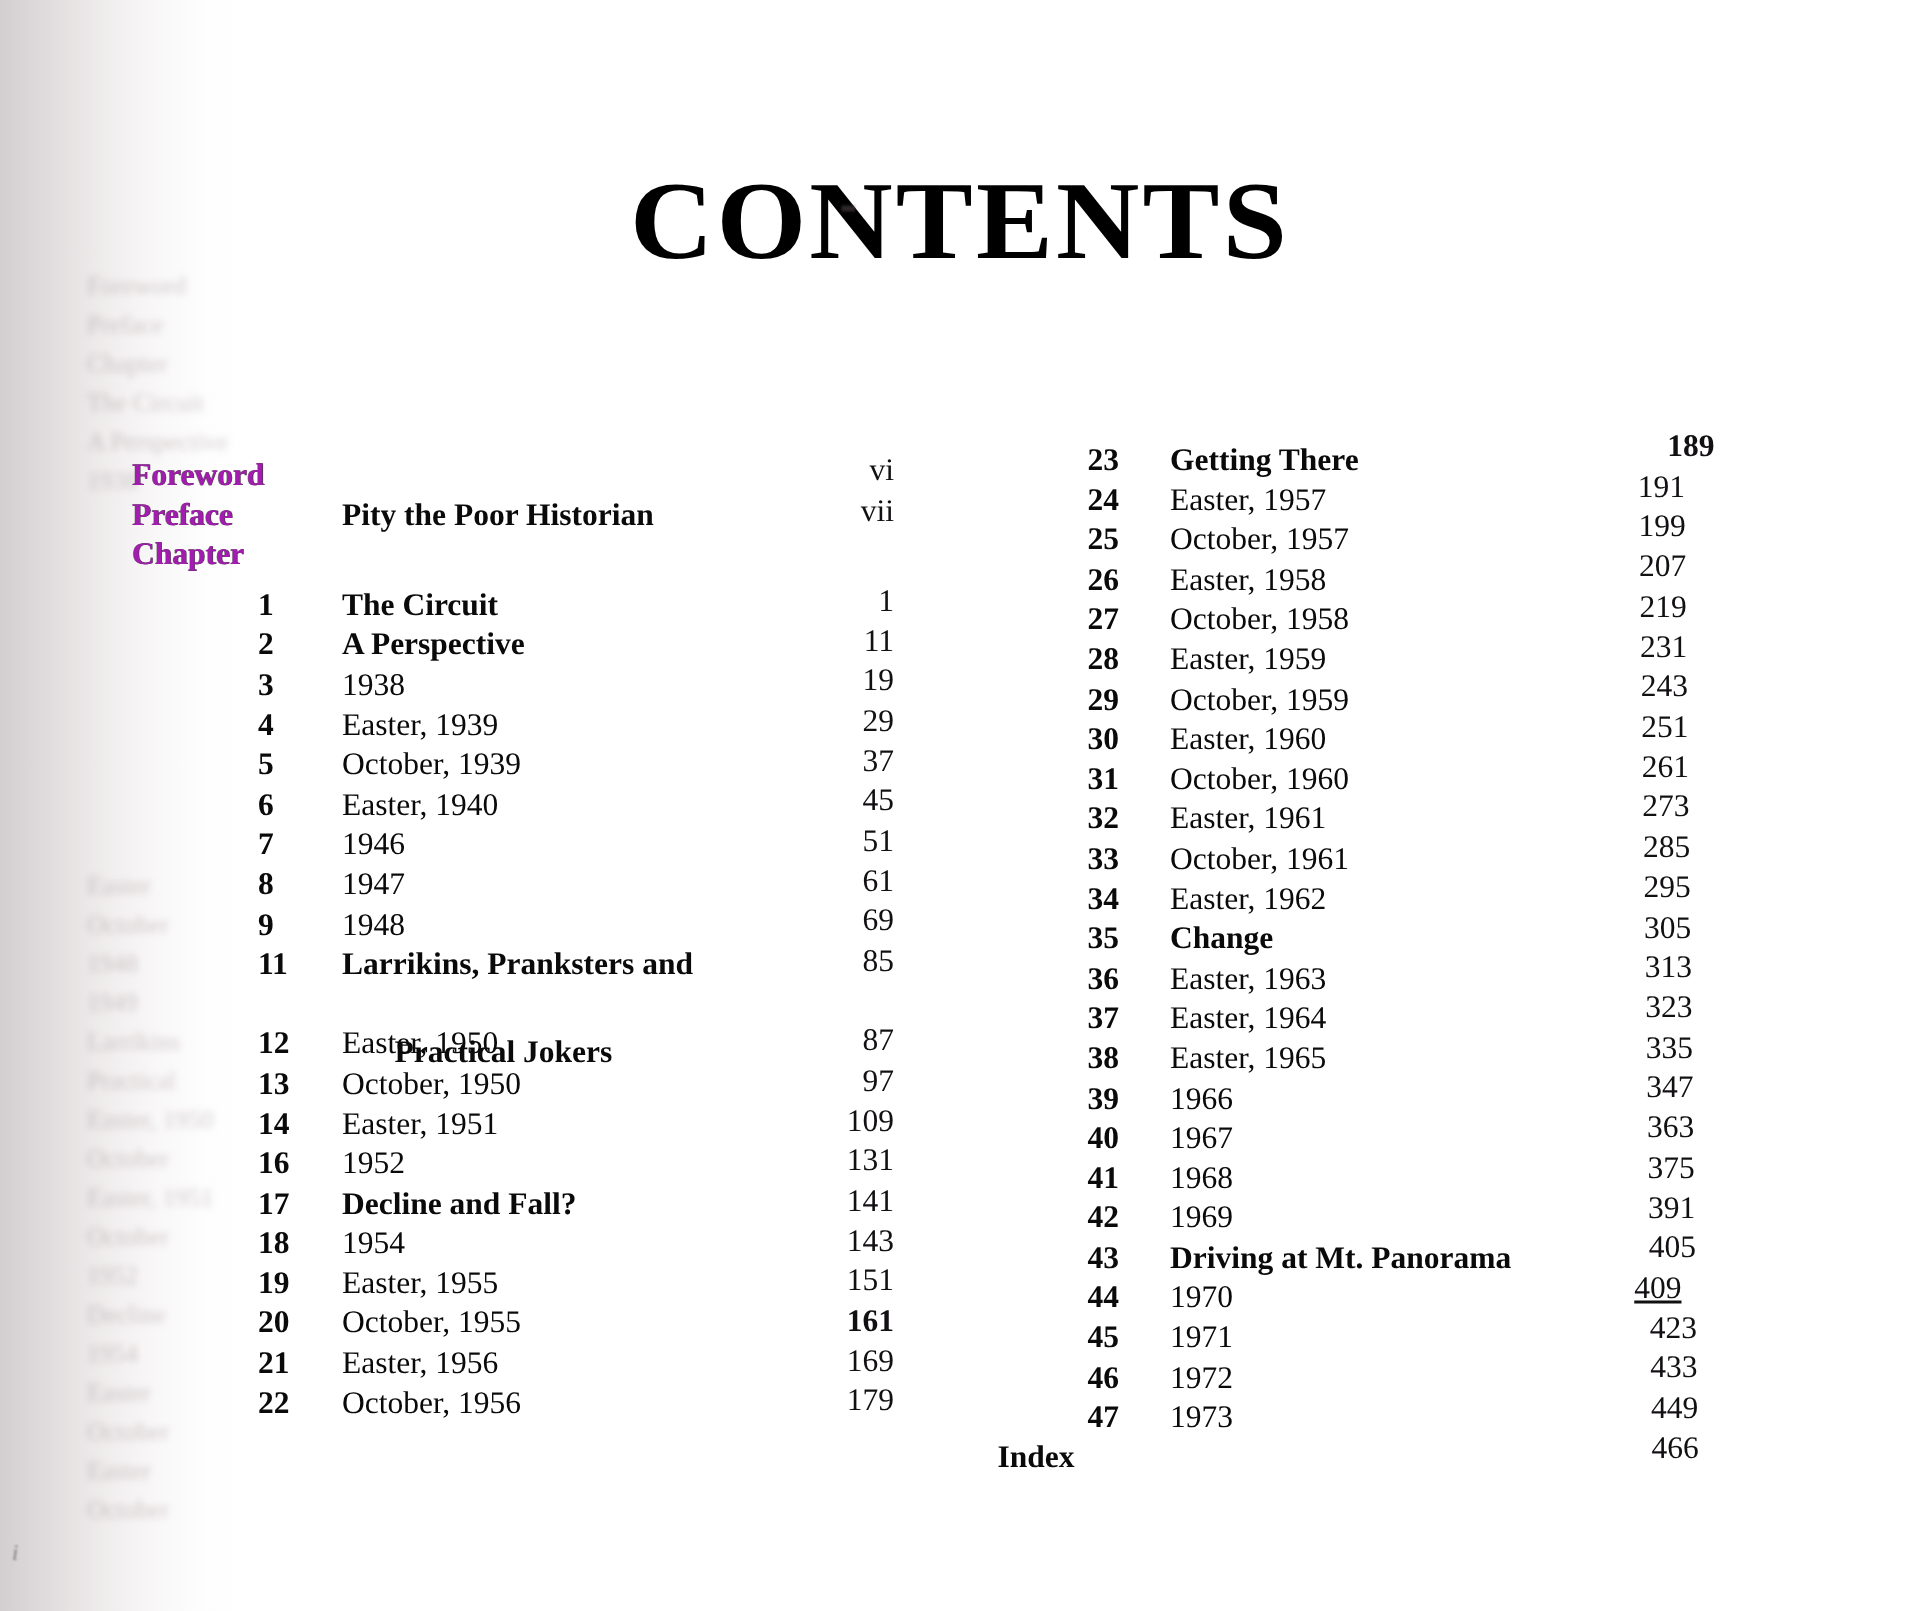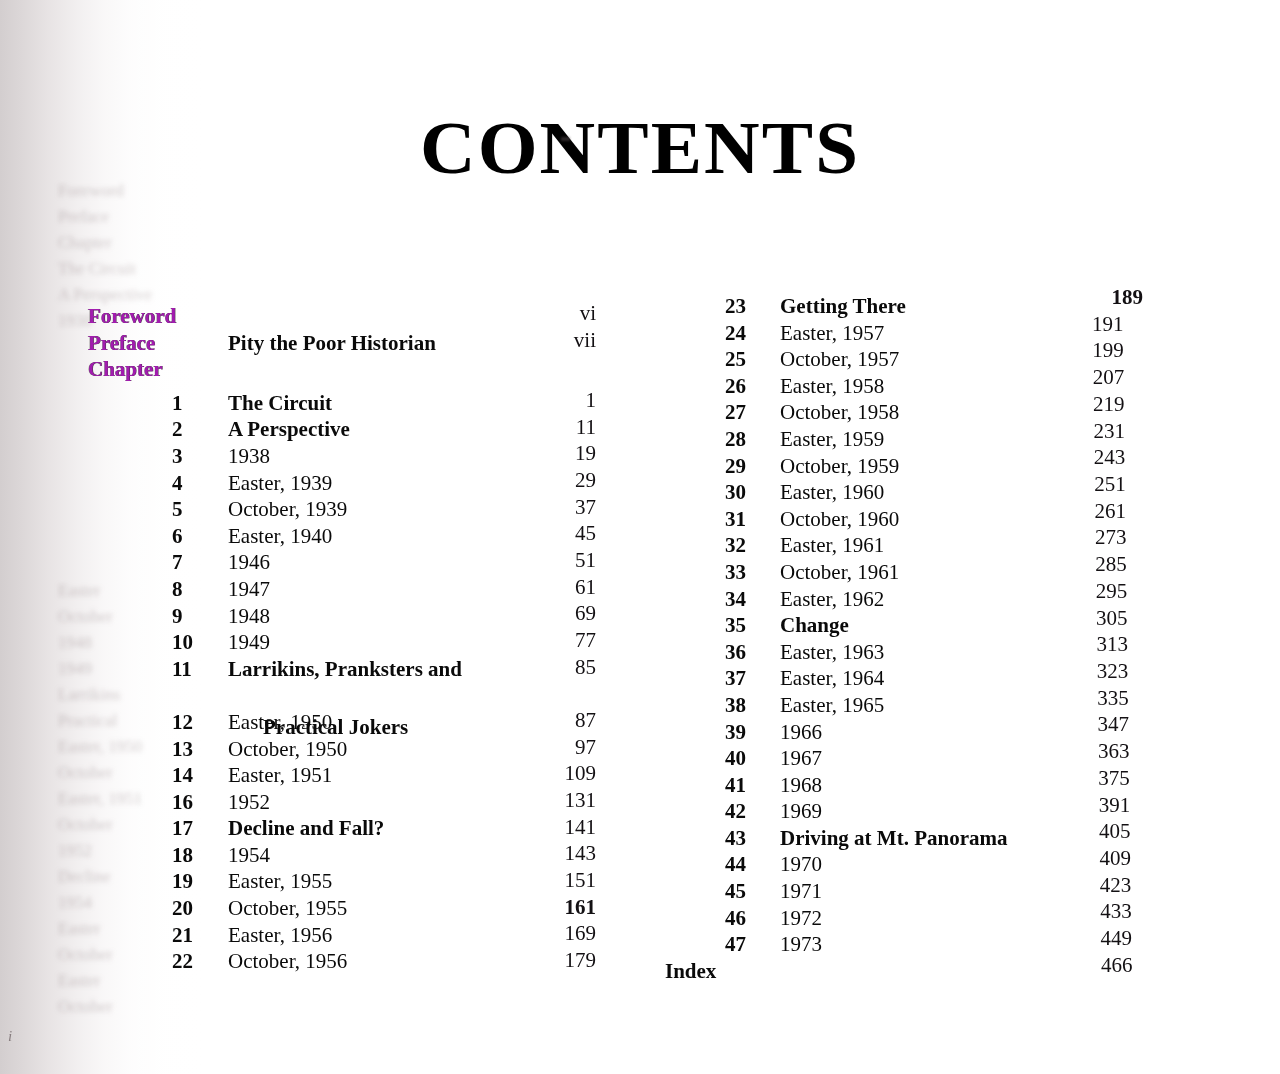--- a/index.html
+++ b/index.html
@@ -232,25 +232,20 @@
         <span class="num">8</span>
         <span class="label">1947</span>
         <span class="pg" style="top: -2.34px;">61</span>
       </div>
       <div class="row">
         <span class="num">9</span>
         <span class="label">1948</span>
         <span class="pg" style="top: -2.28px;">69</span>
       </div>
       <div class="row">
-        <span class="num">10</span>
-        <span class="label">1949</span>
-        <span class="pg" style="top: -2.22px;">77</span>
-      </div>
-      <div class="row">
         <span class="num">11</span>
         <span class="label bold">Larrikins, Pranksters and</span>
         <span class="pg" style="top: -2.16px;">85</span>
       </div>
       <div class="row">
         <span class="label bold indent">Practical Jokers</span>
       </div>
       <div class="row">
         <span class="num">12</span>
         <span class="label">Easter, 1950</span>
@@ -404,21 +399,21 @@
         <span class="pg" style="top: -6.72px; left: 407.22px;">391</span>
       </div>
       <div class="row">
         <span class="num">43</span>
         <span class="label bold">Driving at Mt. Panorama</span>
         <span class="pg" style="top: -6.6px; left: 407.6px;">405</span>
       </div>
       <div class="row">
         <span class="num">44</span>
         <span class="label">1970</span>
-        <span class="pg" style="top: -6.48px; left: 408px;">409</span>
+        <span class="pg" style="top: -6.48px; left: 398px; text-decoration: underline;">409</span>
       </div>
       <div class="row">
         <span class="num">45</span>
         <span class="label">1971</span>
         <span class="pg" style="top: -6.36px; left: 408.36px;">423</span>
       </div>
       <div class="row">
         <span class="num">46</span>
         <span class="label">1972</span>
         <span class="pg" style="top: -6.24px; left: 408.74px;">433</span>

